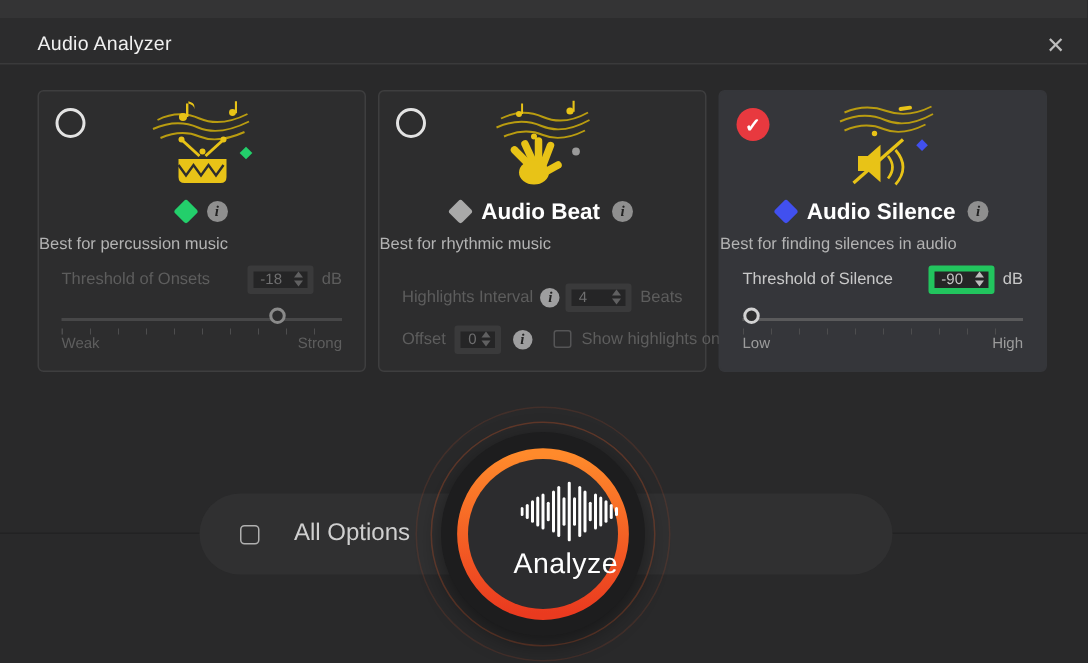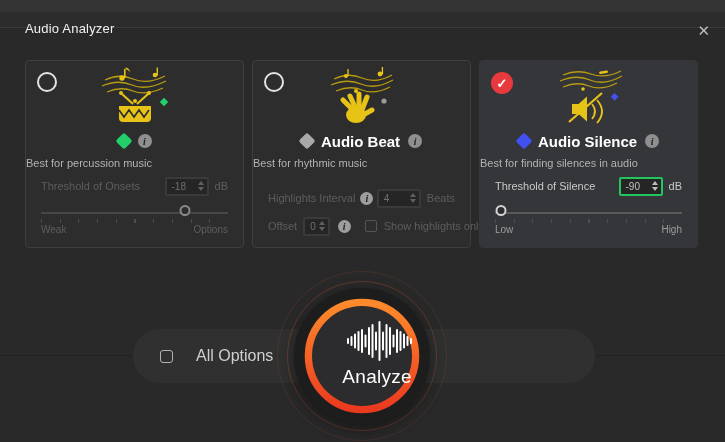--- a/index.html
+++ b/index.html
@@ -5,21 +5,21 @@
   * { box-sizing: border-box; margin: 0; padding: 0; }
   html,body { width:725px; height:442px; }
   body {
     position: relative;
     background:#29292a;
     font-family:"Liberation Sans", sans-serif;
     overflow:hidden;
     -webkit-font-smoothing:antialiased;
   }
   
-  .header { position:absolute; top:0; left:0; right:0; height:28px;
+  .header { position:absolute; top:0; left:0; right:0; height:43px;
     background:linear-gradient(#343435 0px, #343435 12px, #2c2c2d 12px);
     border-bottom:1px solid #3a3a3b; }
   .title { position:absolute; left:25px; top:21px; font-size:13px; color:#f0f0f0; letter-spacing:.2px; }
   .close { position:absolute; right:15px; top:23px; font-size:15px; color:#bdbdbd; line-height:1; cursor:pointer; }
 
   
   .panels { position:absolute; left:25px; top:60px; display:flex; gap:8px; }
   .panel { width:219px; height:188px; background:#2d2d2e; border:1px solid #3e3e3f;
     border-radius:4px; position:relative; cursor:pointer; }
   .panel.selected { background:#35363a; border-color:#35363a; }
@@ -40,21 +40,21 @@
     font-family:"Liberation Serif", serif;
     display:flex; align-items:center; justify-content:center; cursor:pointer; flex:0 0 auto; }
   .info.bright { background:#c9c9c9; }
   .desc { text-align:left; font-size:11px; color:#b3b3b3; margin-top:7px; }
 
   .controls { position:absolute; left:15px; right:15px; bottom:11px; }
   .ctl-row { display:flex; align-items:center; height:20px; }
   .ctl-row + .ctl-row { margin-top:8px; }
   .ctl-label { font-size:11px; color:#c9c9c9; white-space:nowrap; }
   .spacer { flex:1; }
-  .spin { width:44px; height:19px; background:#252526; border:2px solid #22c55e;
+  .spin { width:44px; height:19px; background:#252526; border:4px solid #22c55e;
     border-radius:2px; display:flex; align-items:center; cursor:text; }
   .spin-val { flex:1; font-size:10px; color:#c3c3c3; padding-left:5px; }
   .spin-arrows { width:12px; display:flex; flex-direction:column; align-items:center; gap:2px; cursor:pointer; }
   .tri-up { width:0; height:0; border-left:3px solid transparent; border-right:3px solid transparent; border-bottom:4px solid #bdbdbd; }
   .tri-down { width:0; height:0; border-left:3px solid transparent; border-right:3px solid transparent; border-top:4px solid #bdbdbd; }
   .unit { font-size:11px; color:#c9c9c9; margin-left:6px; white-space:nowrap;text-align:right; }
 
   .slider { margin-top:12px; position:relative; height:28px; }
   .track { position:absolute; top:4px; left:0; right:0; height:2px; background:#5a5a5b; }
   .thumb { position:absolute; top:0; width:11px; height:11px; border:2px solid #d2d2d2;
@@ -155,21 +155,21 @@
             </span>
         </span>
         <span class="unit">dB</span>
       </div>
       <div class="slider">
         <div class="track"></div>
         <div class="thumb" style="left: 77%;"></div>
         <div class="ticks"></div>
         <div class="slider-labels">
           <span>Weak</span>
-          <span>Options</span>
+          <span>Strong</span>
         </div>
       </div>
     </div>
   </div>
 
   <div class="panel dim">
     <span class="radio"></span>
     <div class="icon-wrap">
       <svg width="92" height="60" viewBox="0 0 92 60">
         <g stroke="#b99c10" fill="none" stroke-width="1.3">

